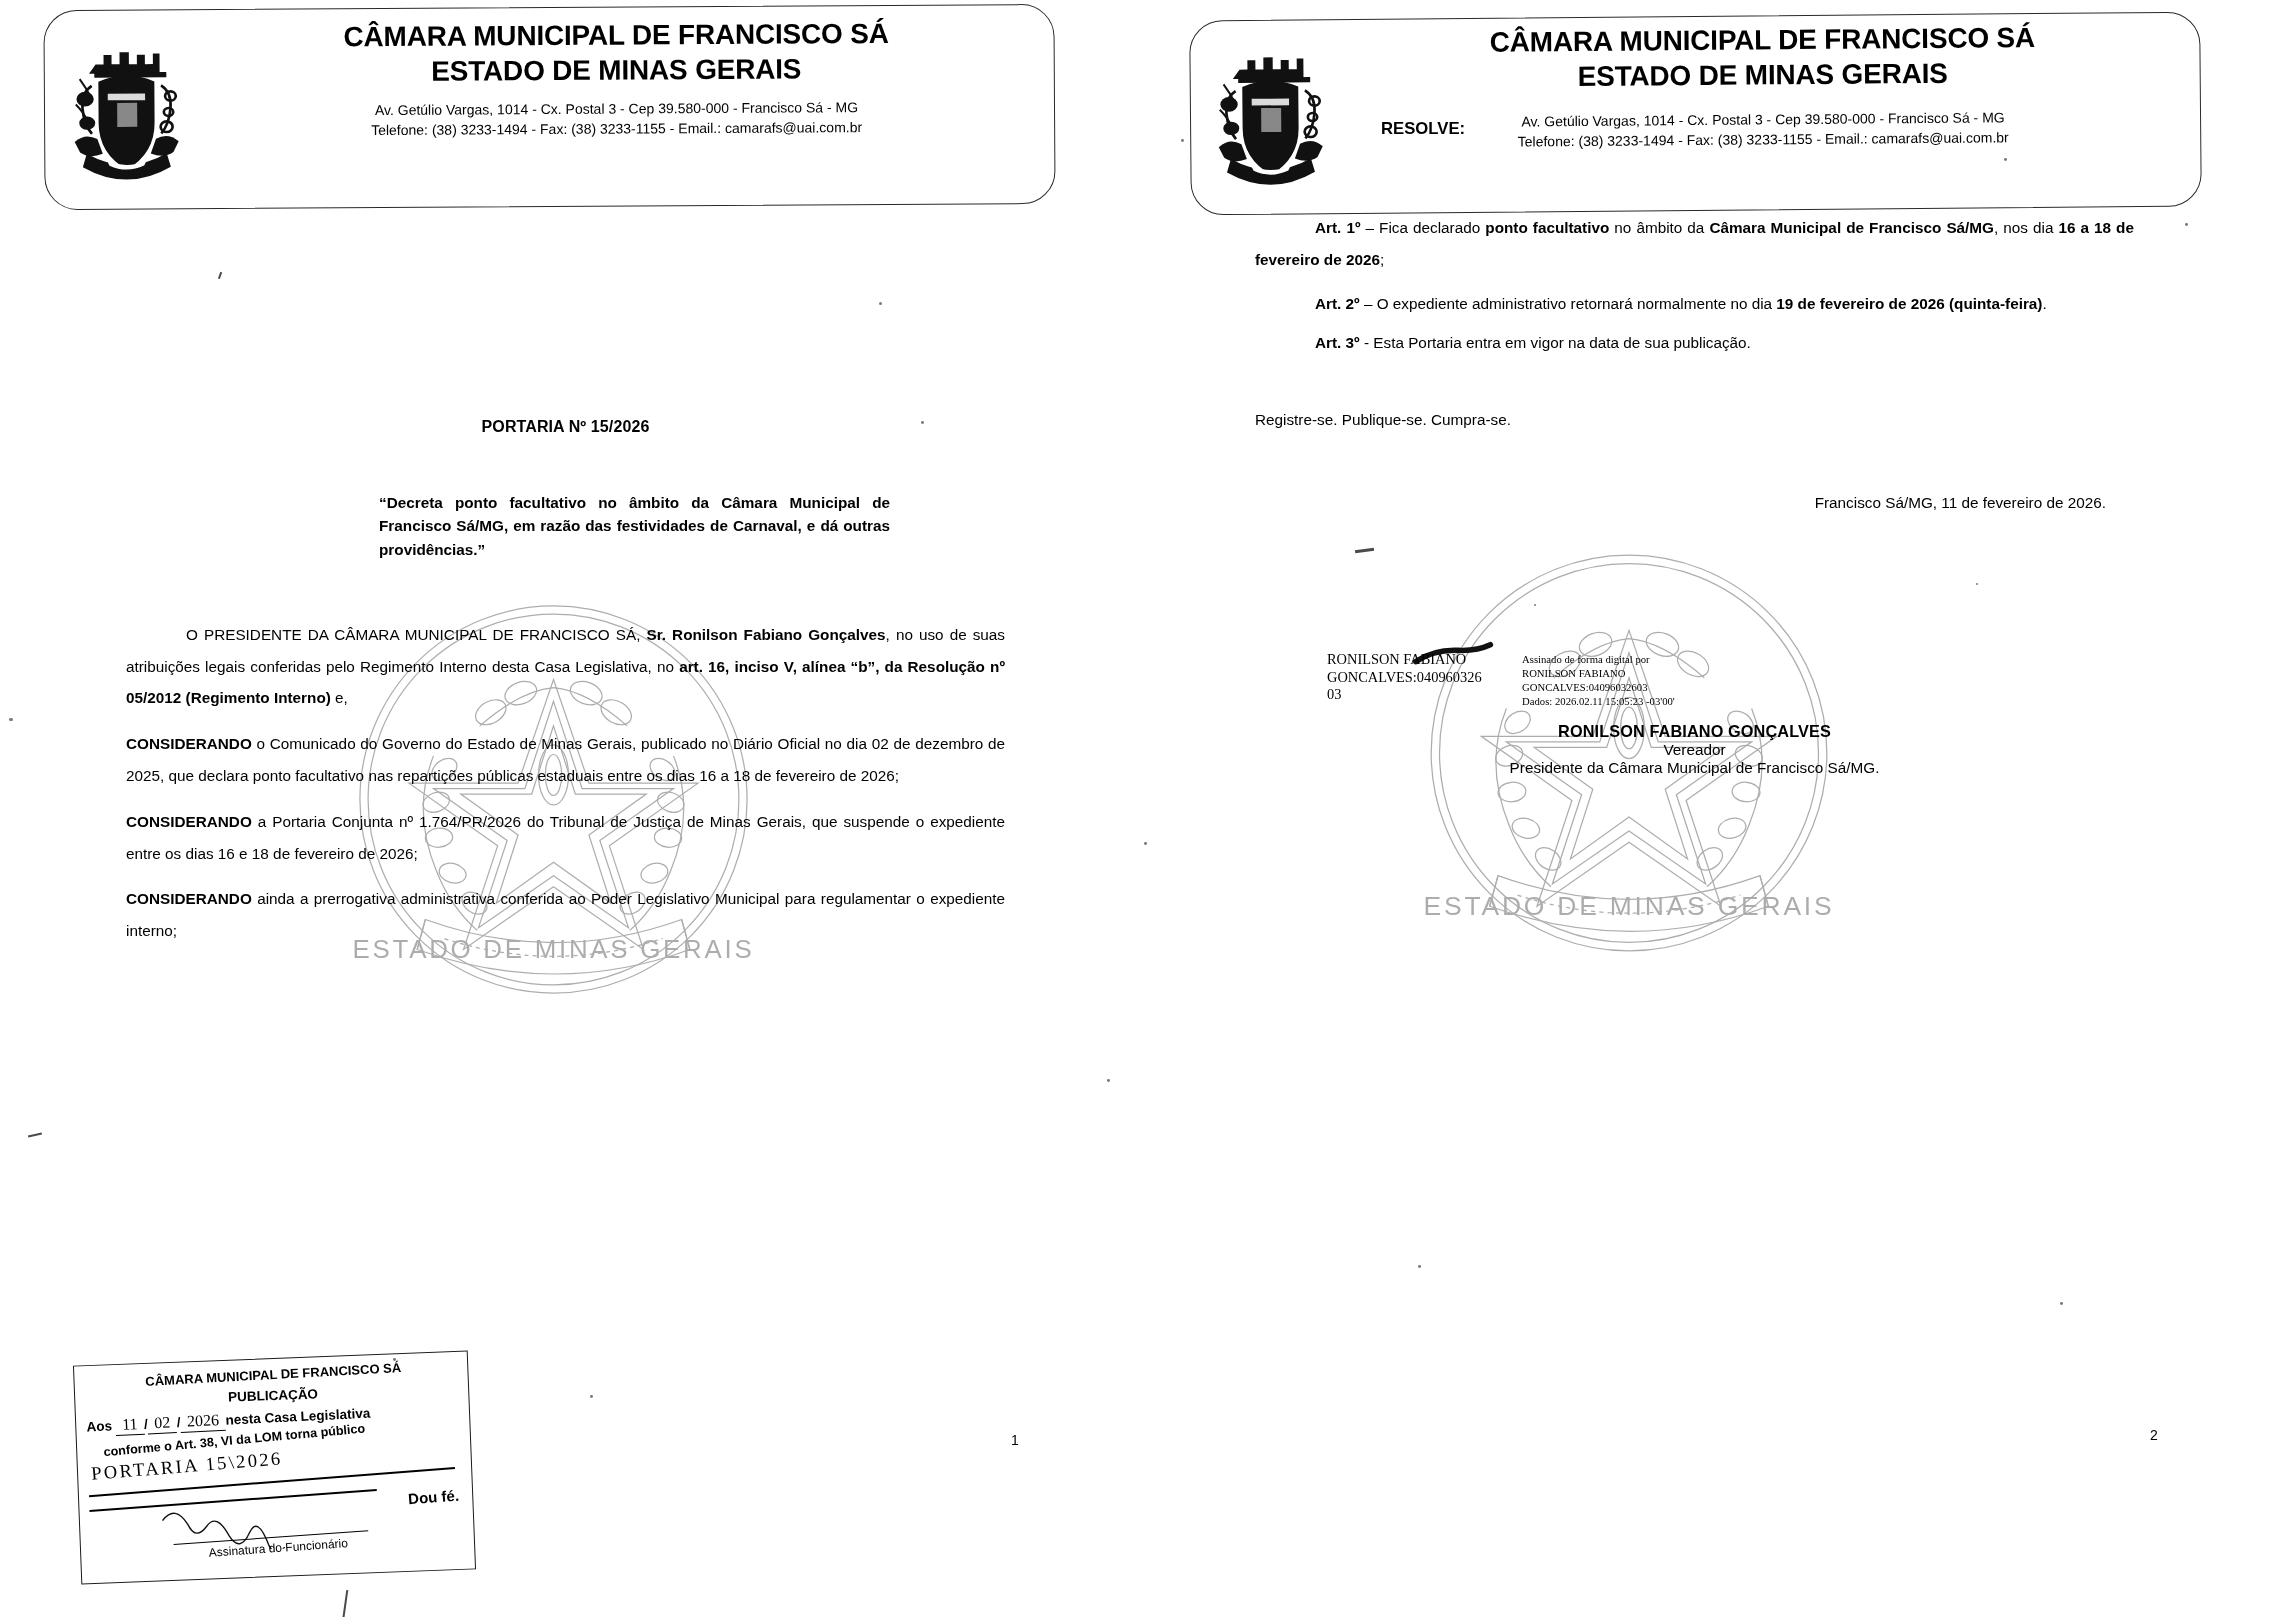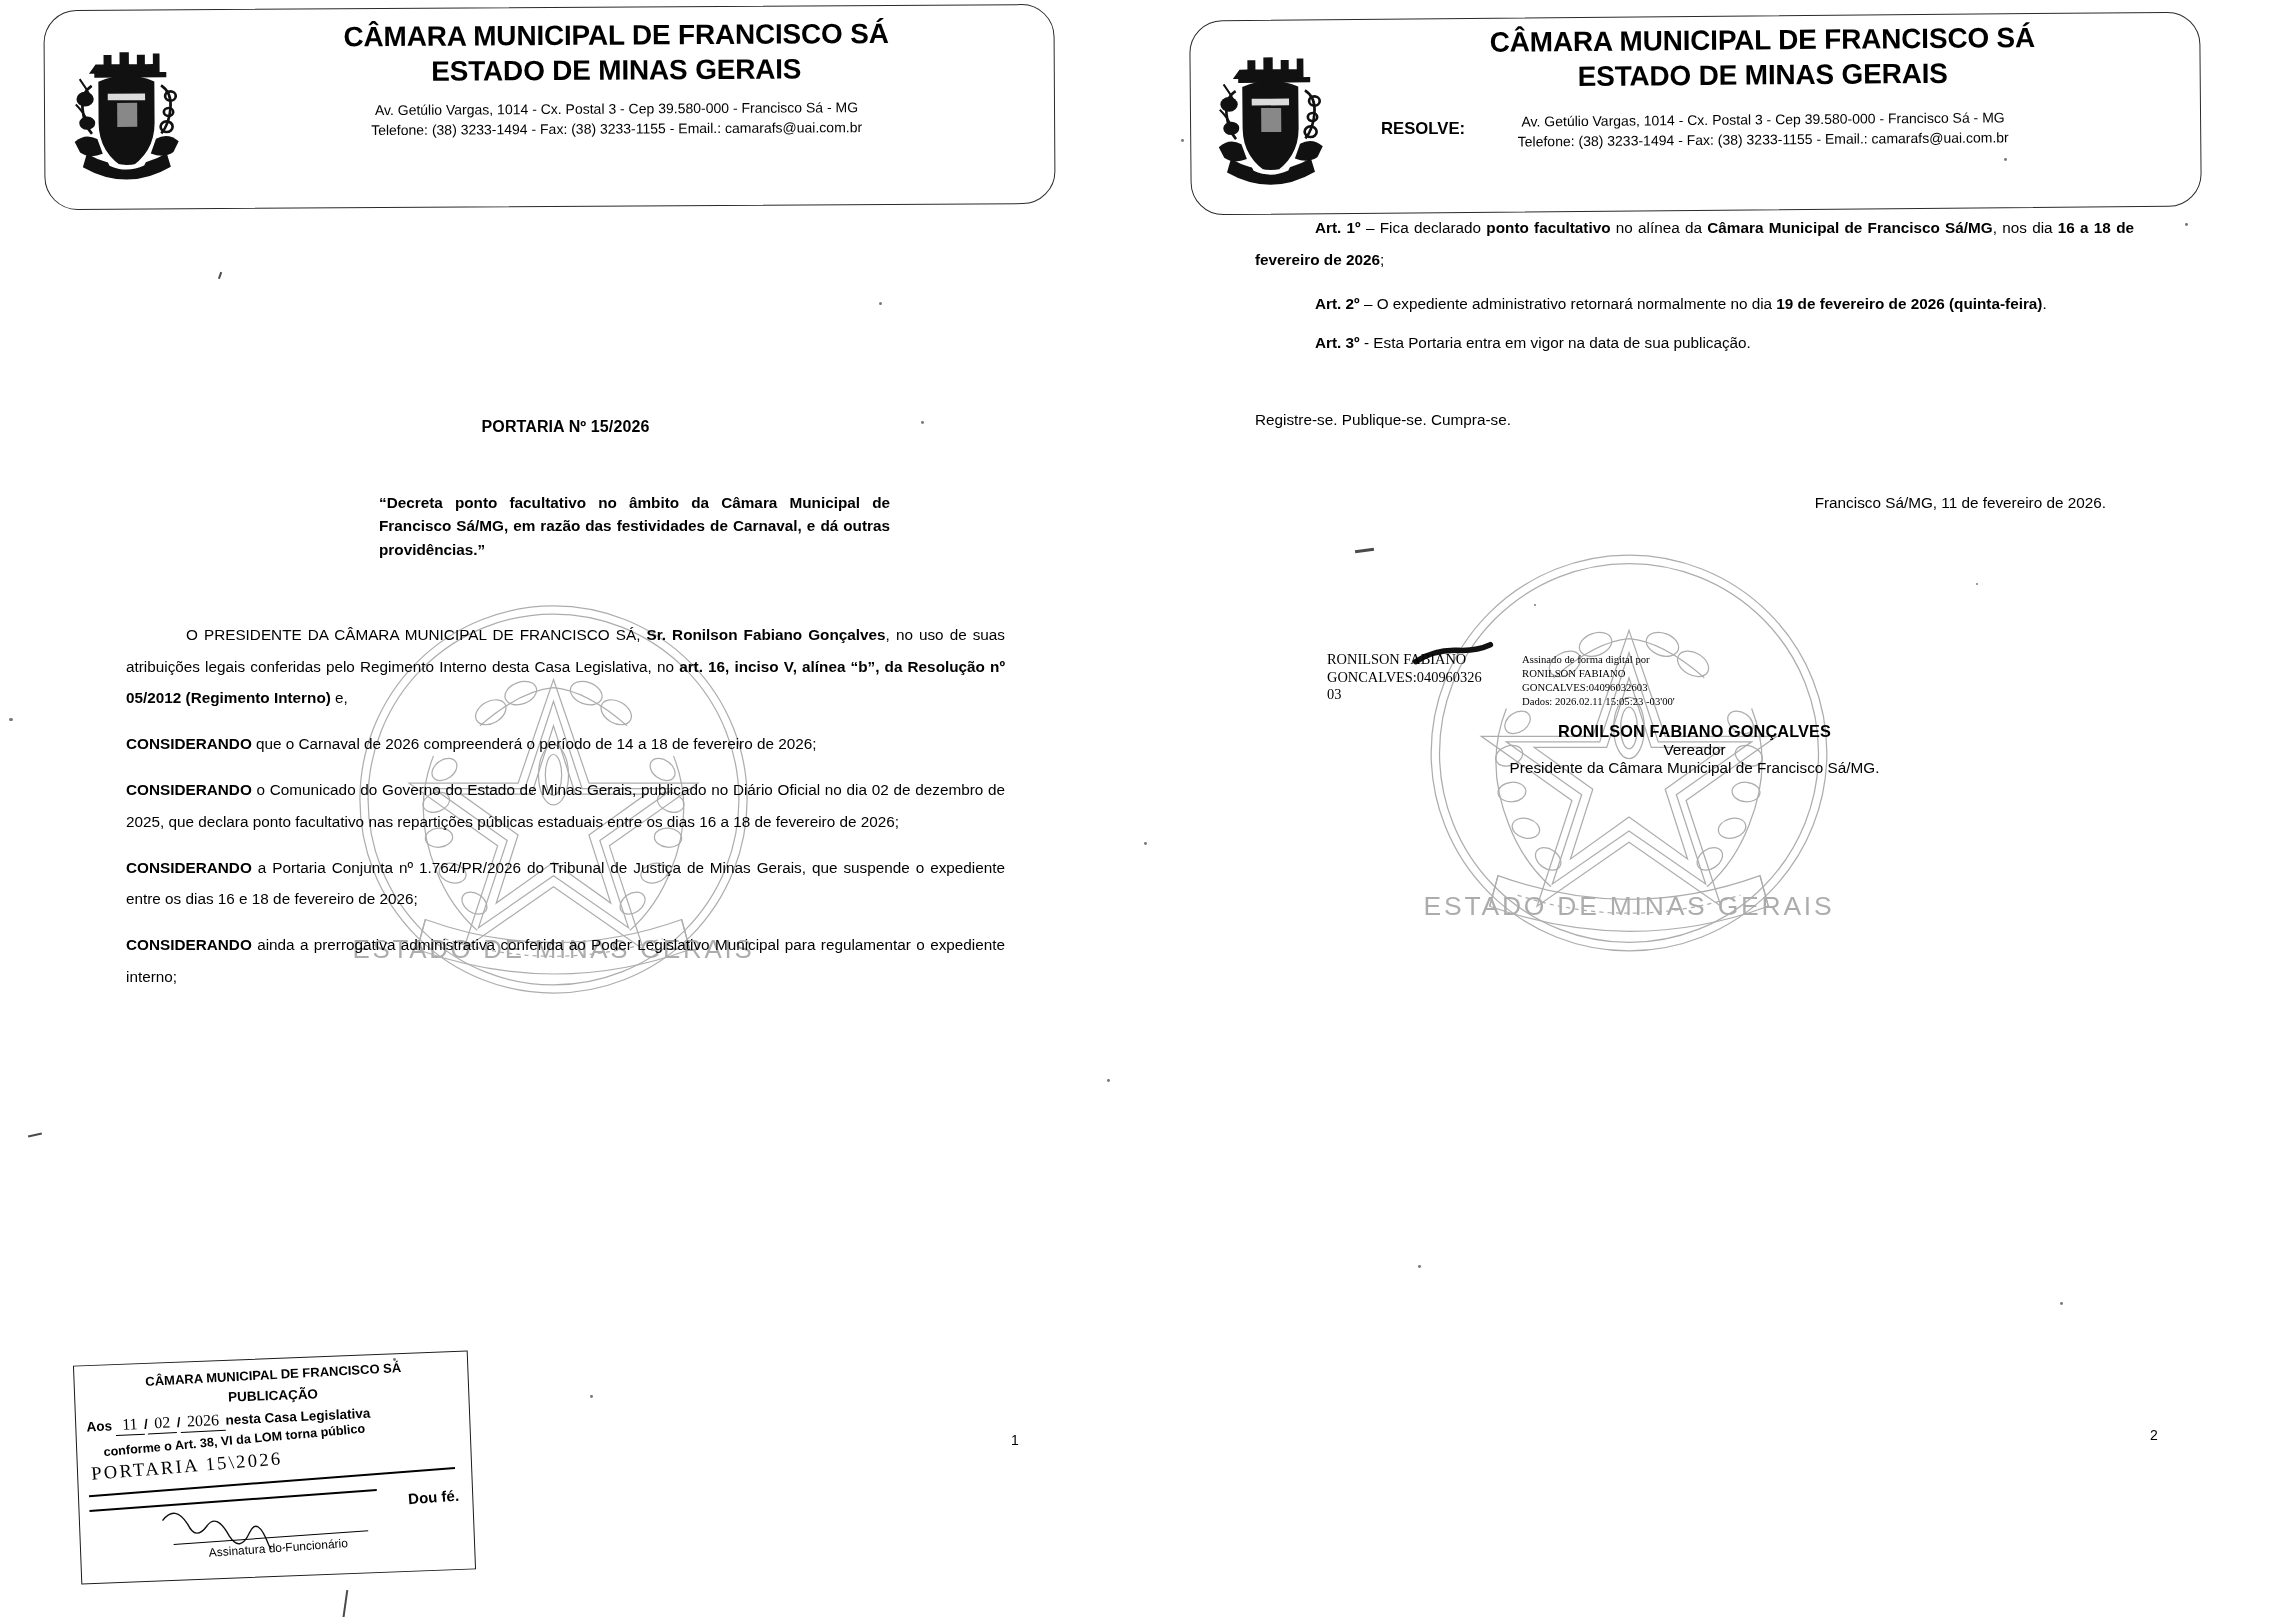--- a/index.html
+++ b/index.html
@@ -214,21 +214,20 @@
     </div>
 
     <div class="doc" style="left:126px; top:418px; width:879px;">
 
       <div class="portaria-title">PORTARIA Nº 15/2026</div>
 
       <div class="ementa" style="margin-left:253px; margin-top:55px; width:511px;">“Decreta ponto facultativo no âmbito da Câmara Municipal de Francisco Sá/MG, em razão das festividades de Carnaval, e dá outras providências.”</div>
 
       <div class="para indent" style="margin-top:58px;"><span>O PRESIDENTE DA CÂMARA MUNICIPAL DE FRANCISCO SÁ, </span><b>Sr. Ronilson Fabiano Gonçalves</b><span>, no uso de suas atribuições legais conferidas pelo Regimento Interno desta Casa Legislativa, no </span><b>art. 16, inciso V, alínea “b”, da Resolução nº 05/2012 (Regimento Interno)</b><span> e,</span></div>
 
-      <div class="para" style="margin-top:8.4px;"><b>CONSIDERANDO</b><span> que o Carnaval de 2026 compreenderá o período de 14 a 18 de fevereiro de 2026;</span></div>
 
       <div class="para" style="margin-top:9.3px;"><b>CONSIDERANDO</b><span> o Comunicado do Governo do Estado de Minas Gerais, publicado no Diário Oficial no dia 02 de dezembro de 2025, que declara ponto facultativo nas repartições públicas estaduais entre os dias 16 a 18 de fevereiro de 2026;</span></div>
 
       <div class="para" style="margin-top:9.3px;"><b>CONSIDERANDO</b><span> a Portaria Conjunta nº 1.764/PR/2026 do Tribunal de Justiça de Minas Gerais, que suspende o expediente entre os dias 16 e 18 de fevereiro de 2026;</span></div>
 
 
       <div class="para" style="margin-top:12px;"><b>CONSIDERANDO</b><span> ainda a prerrogativa administrativa conferida ao Poder Legislativo Municipal para regulamentar o expediente interno;</span></div>
     </div>
 
     <div class="stamp">
@@ -328,21 +327,21 @@
           <path d="M56 238 q94 34 188 0 l6 22 q-98 36 -200 0 z"></path>
           <path d="M56 238 l-6 22 M244 238 l6 22"></path>
           <path d="M70 252 q80 26 160 0" stroke-dasharray="3 3"></path>
         </g>
         <text x="150" y="266" font-family="Liberation Sans, sans-serif" font-size="19" fill="#333" text-anchor="middle" letter-spacing="2">ESTADO DE MINAS GERAIS</text>
       </svg>
     </div>
 
     <div class="doc" style="left:119px; top:212px; width:879px;">
 
-      <div class="art indent"><b>Art. 1º</b><span> – </span><span>Fica declarado </span><b>ponto facultativo</b><span> no alínea da </span><b>Câmara Municipal de Francisco Sá/MG</b><span>, nos dia </span><b>16 a 18 de fevereiro de 2026</b><span>;</span></div>
+      <div class="art indent"><b>Art. 1º</b><span> – </span><span>Fica declarado </span><b>ponto facultativo</b><span> no âmbito da </span><b>Câmara Municipal de Francisco Sá/MG</b><span>, nos dia </span><b>16 a 18 de fevereiro de 2026</b><span>;</span></div>
 
       <div class="art indent" style="margin-top:12px;"><b>Art. 2º</b><span> – </span><span>O expediente administrativo retornará normalmente no dia </span><b>19 de fevereiro de 2026 (quinta-feira)</b><span>.</span></div>
 
       <div class="art indent" style="margin-top:4px;"><b>Art. 3º</b><span> - </span><span>Esta Portaria entra em vigor na data de sua publicação.</span></div>
 
       <div class="registre" style="margin-top:52px;">Registre-se. Publique-se. Cumpra-se.</div>
 
       <div class="localdata" style="margin-top:65px; text-align:right; padding-right:28px;">Francisco Sá/MG, 11 de fevereiro de 2026.</div>
     </div>
 

